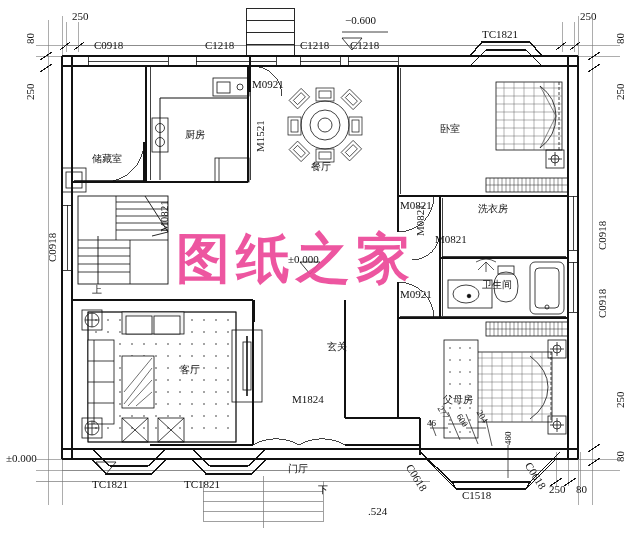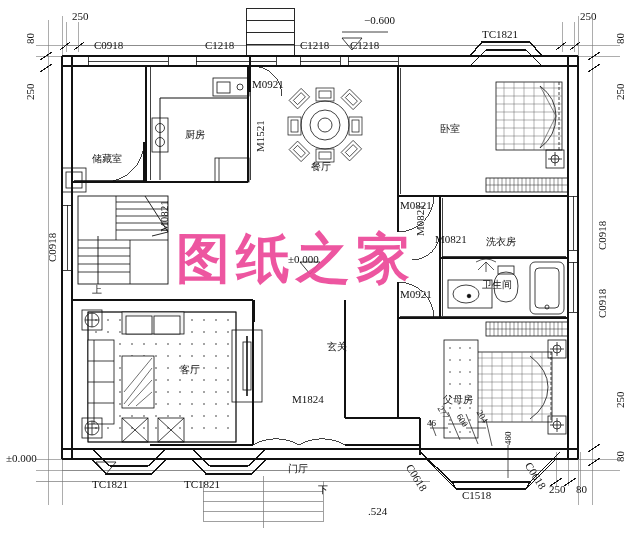--- a/index.html
+++ b/index.html
@@ -622,21 +622,21 @@
 
 <div class="wm" style="left:176px;top:232px;">图纸之家</div>
 
 <div class="dim" style="left:72px;top:10px;">250</div>
 <div class="dim" style="left:580px;top:10px;">250</div>
 <div class="dim" style="left:94px;top:39px;">C0918</div>
 <div class="dim" style="left:205px;top:39px;">C1218</div>
 <div class="dim" style="left:300px;top:39px;">C1218</div>
 <div class="dim" style="left:350px;top:39px;">C1218</div>
 <div class="dim" style="left:482px;top:28px;">TC1821</div>
-<div class="dim" style="left:364px;top:14px;">−0.600</div>
+<div class="dim" style="left:345px;top:14px;">−0.600</div>
 
 <div class="dim vert" style="left:24px;top:44px;">80</div>
 <div class="dim vert" style="left:24px;top:100px;">250</div>
 <div class="dim vert" style="left:46px;top:262px;">C0918</div>
 
 <div class="dim vert" style="left:614px;top:44px;">80</div>
 <div class="dim vert" style="left:614px;top:100px;">250</div>
 <div class="dim vert" style="left:596px;top:250px;">C0918</div>
 <div class="dim vert" style="left:596px;top:318px;">C0918</div>
 <div class="dim vert" style="left:614px;top:408px;">250</div>
@@ -658,21 +658,21 @@
 <div class="dim" style="left:400px;top:199px;">M0821</div>
 <div class="dim vert" style="left:414px;top:236px;">M0821</div>
 <div class="dim" style="left:435px;top:233px;">M0821</div>
 <div class="dim" style="left:400px;top:288px;">M0921</div>
 <div class="dim" style="left:292px;top:393px;">M1824</div>
 
 <div class="room" style="left:92px;top:128px;margin-top:24px;">储藏室</div>
 <div class="room" style="left:185px;top:128px;">厨房</div>
 <div class="room" style="left:311px;top:160px;">餐厅</div>
 <div class="room" style="left:440px;top:122px;">卧室</div>
-<div class="room" style="left:478px;top:235px;margin-left:8px;">洗衣房</div>
+<div class="room" style="left:478px;top:202px;">洗衣房</div>
 <div class="room" style="left:482px;top:278px;">卫生间</div>
 <div class="room" style="left:180px;top:363px;">客厅</div>
 <div class="room" style="left:327px;top:340px;">玄关</div>
 <div class="room" style="left:443px;top:368px;margin-top:25px;">父母房</div>
 <div class="room" style="left:288px;top:462px;">门厅</div>
 
 <div class="room" style="left:92px;top:283px;">上</div>
 <div class="room" style="left:318px;top:483px;">下</div>
 
 <div class="dim" style="left:288px;top:253px;">±0.000</div>

